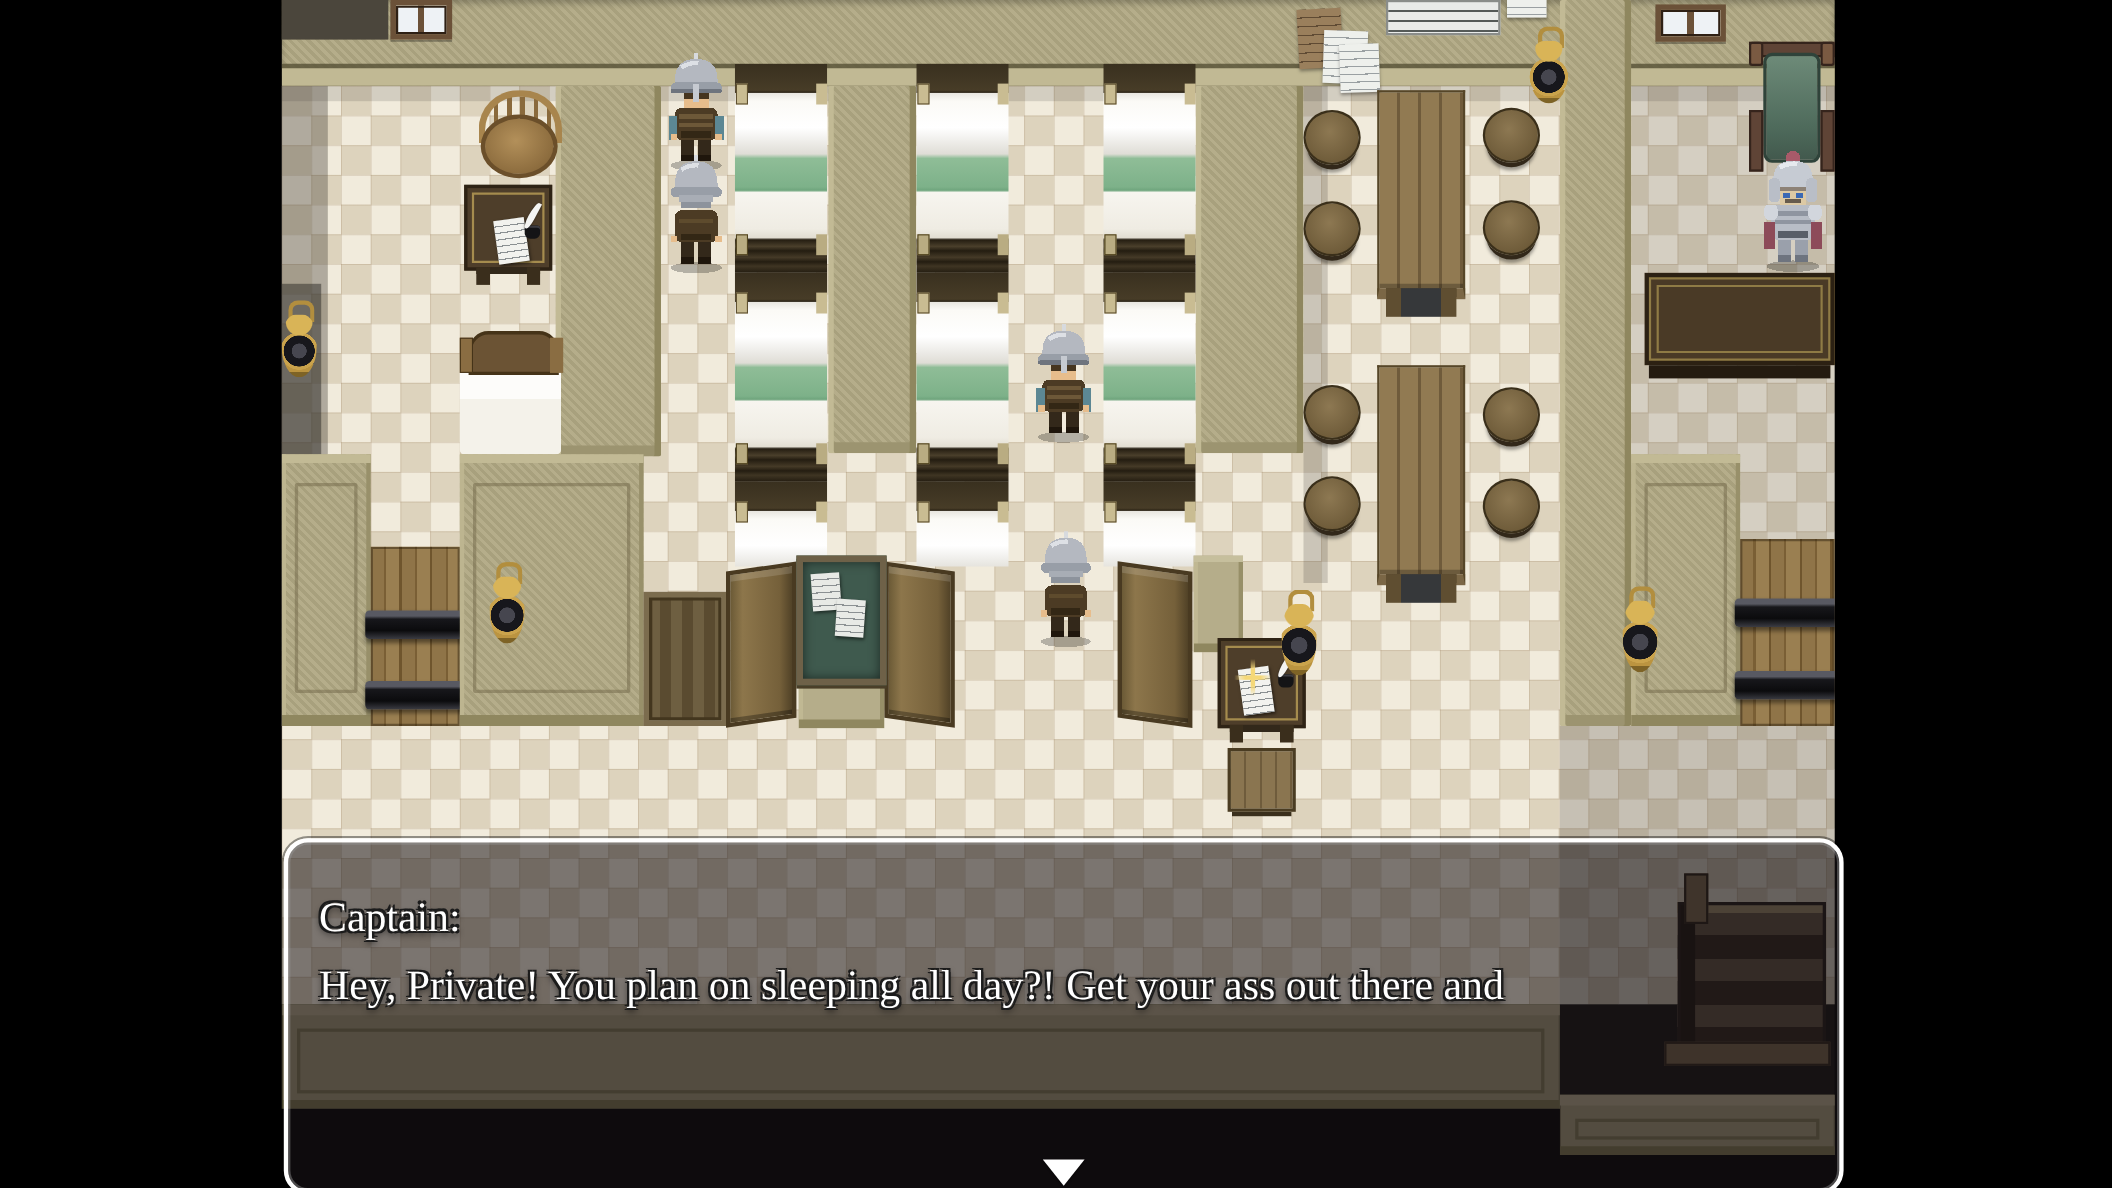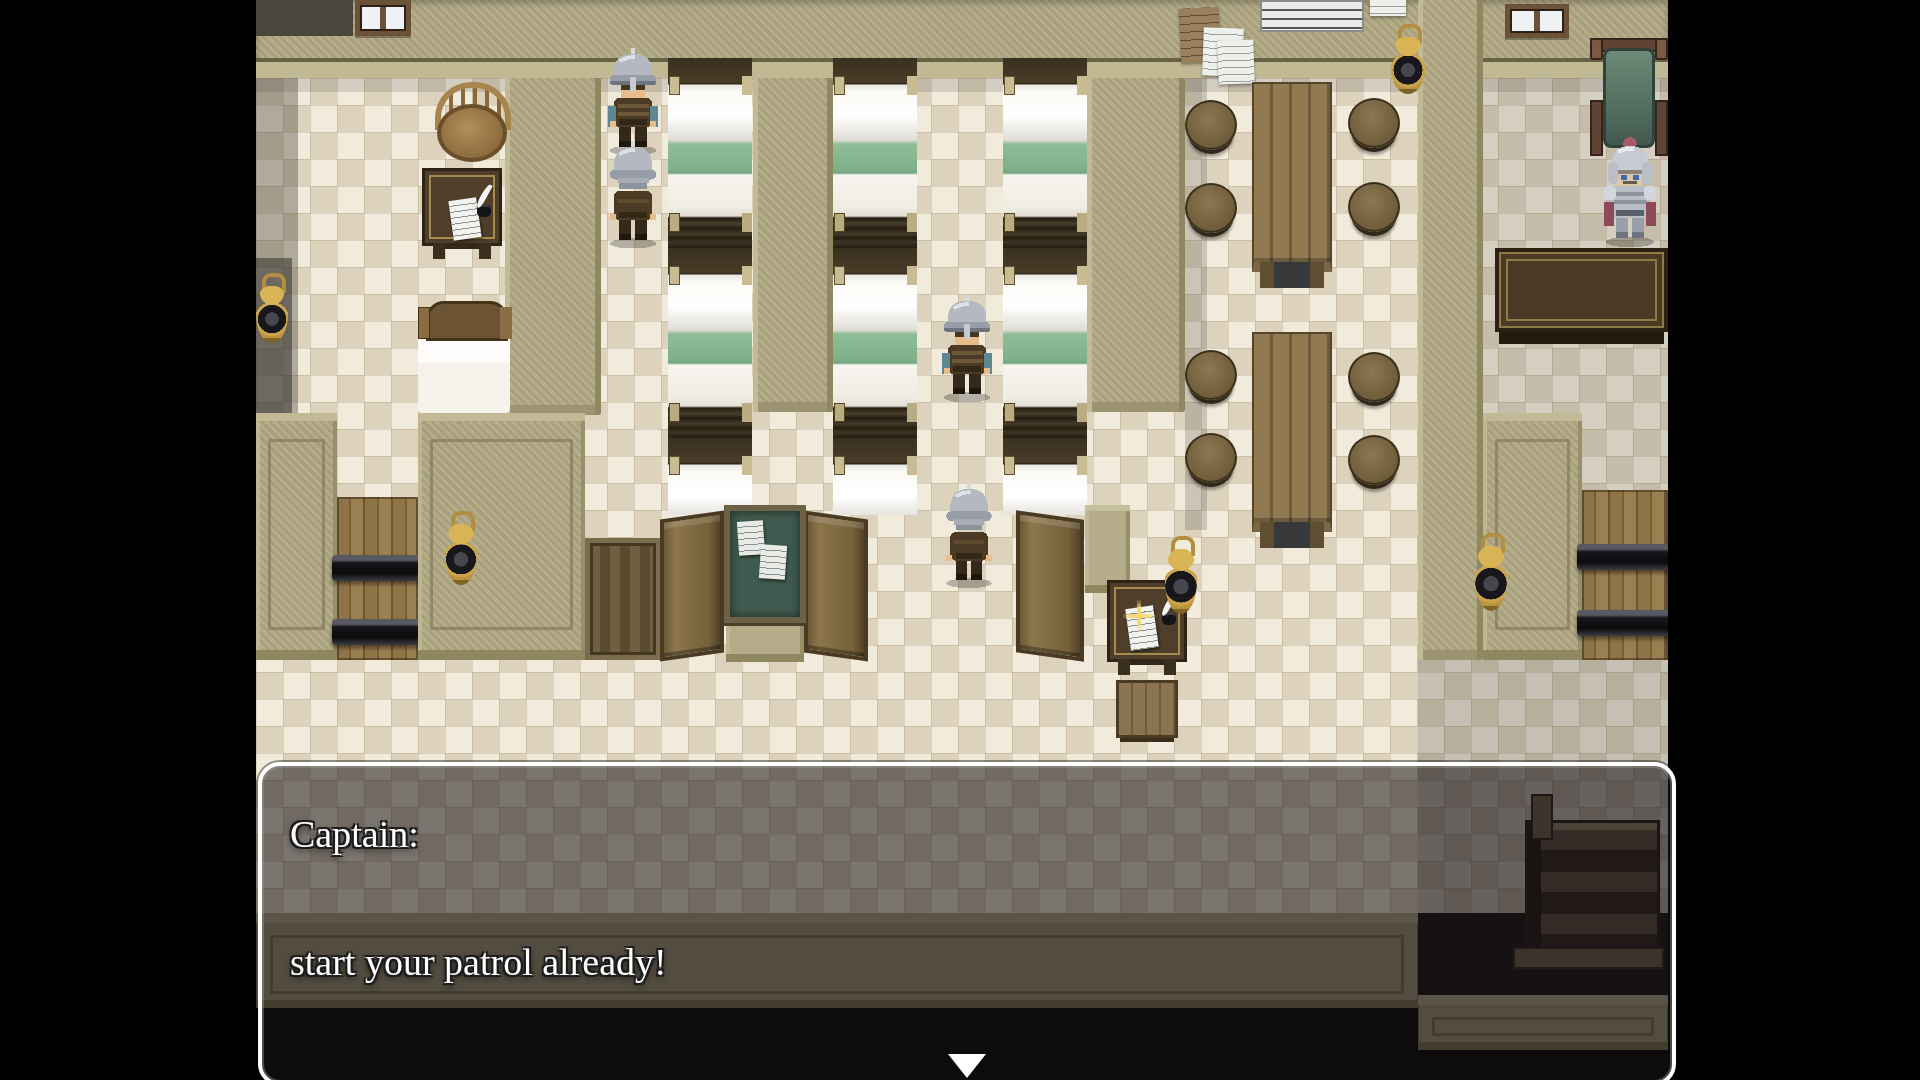--- a/index.html
+++ b/index.html
@@ -372,16 +372,16 @@
           <rect x="9" y="41" width="6" height="9" fill="#9aa0ab"></rect>
           <rect x="17" y="41" width="6" height="9" fill="#9aa0ab"></rect>
           <rect x="9" y="48" width="6" height="3" fill="#6e747f"></rect>
           <rect x="17" y="48" width="6" height="3" fill="#6e747f"></rect>
         </svg>
     </div>
   </div>
 
   <div id="dialog">
     <div class="dlg-text" style="top:46px;">Captain:</div>
-    <div class="dlg-text" style="top:174px;">start your patrol already!</div>
+    <div class="dlg-text" style="top:108px;">Hey, Private! You plan on sleeping all day?! Get your ass out there and</div>
     <div class="dlg-arrow"></div>
   </div>
 </div>
 
 </body></html>

